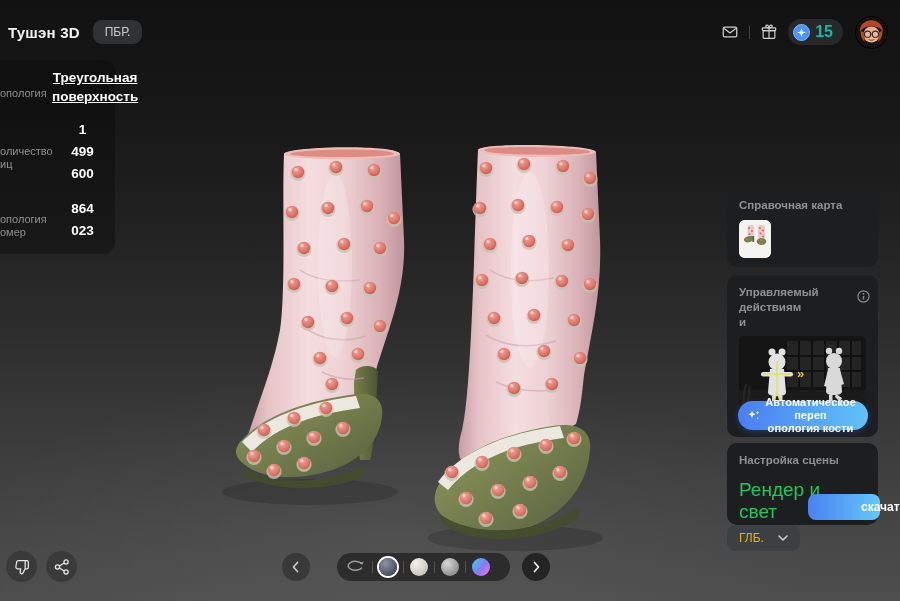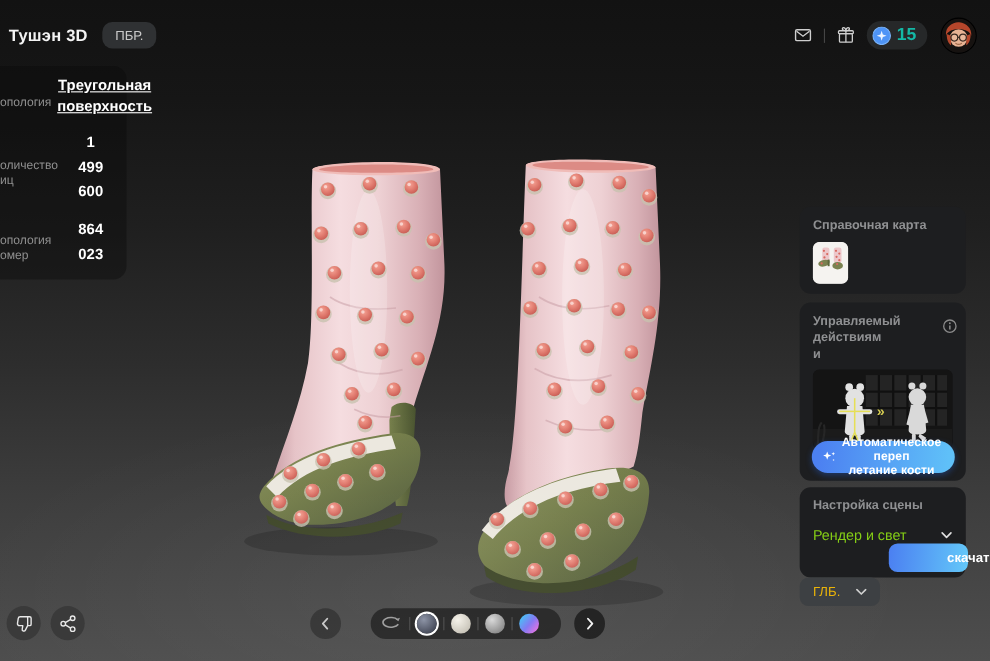--- a/index.html
+++ b/index.html
@@ -34,21 +34,21 @@
   .p-scene{top:443px;height:82px;}
   .p-title{color:#8f9092;font-size:11.5px;line-height:15px;white-space:pre-line;font-weight:bold;}
   .thumb{margin-top:7px;width:32px;height:38px;border-radius:6px;overflow:hidden;background:#f4f2ef;cursor:pointer;padding:0;border:none;}
   .rig-head{position:relative;padding-right:14px;}
   .rig-info{position:absolute;right:-4px;top:5px;cursor:pointer;background:none;border:none;padding:0;width:14px;height:14px;}
   .rig-img{margin-top:6px;width:127px;height:72px;border-radius:6px;overflow:hidden;background:#151515;}
   .autorig{position:absolute;left:11px;top:126px;width:130px;height:29px;border:none;border-radius:15px;
            background:linear-gradient(95deg,#4c80f1 5%,#5fc0f8 95%);color:#fff;cursor:pointer;
            display:flex;align-items:center;padding:0 8px 0 9px;box-shadow:0 2px 6px rgba(40,110,240,.35);}
   .autorig .lbl{flex:1;font-size:11px;line-height:13px;font-weight:700;text-align:center;white-space:pre-line;letter-spacing:.1px;}
-  .scene-row{margin-top:11px;display:flex;align-items:center;justify-content:space-between;color:#84cc16;font-size:13px;cursor:pointer;}
+  .scene-row{margin-top:11px;display:flex;align-items:center;justify-content:space-between;color:#22c55e;font-size:19px;cursor:pointer;}
   
   .glb-btn{position:absolute;left:727px;top:525px;width:73px;height:26px;background:#3d4043;border:none;border-radius:8px;
            color:#eab308;font-size:12px;display:flex;align-items:center;justify-content:space-between;padding:0 12px;box-sizing:border-box;cursor:pointer;z-index:4;}
   .dl-btn{position:absolute;left:808px;top:494px;width:72px;height:26px;border:none;border-radius:8px;
           background:linear-gradient(95deg,#4b7ff1,#63c8f9);color:#fff;font-size:12px;font-weight:600;
           display:flex;align-items:center;justify-content:space-between;gap:5px;cursor:pointer;z-index:4;padding-left:48px;}
   
   .circle-btn{position:absolute;width:28px;height:28px;border-radius:50%;background:rgba(34,34,34,.5);
               display:flex;align-items:center;justify-content:center;border:none;cursor:pointer;z-index:5;}
   .prev{left:282px;top:553px;}
@@ -470,21 +470,21 @@
         </g>
       </svg>
     </div>
     <button class="autorig">
       <svg width="14" height="14" viewBox="0 0 14 14" fill="#fff">
         <path d="M5 1.5 L6 4.2 L8.7 5.2 L6 6.2 L5 9 L4 6.2 L1.3 5.2 L4 4.2 Z"></path>
         <path d="M10.5 1.8 L11 3 L12.2 3.5 L11 4 L10.5 5.2 L10 4 L8.8 3.5 L10 3 Z"></path>
         <path d="M10.8 8 L11.1 8.9 L12 9.2 L11.1 9.5 L10.8 10.4 L10.5 9.5 L9.6 9.2 L10.5 8.9 Z"></path>
         </svg>
       <span class="lbl">Автоматическое переп
-летание кости</span>
+опология кости</span>
     </button>
   </div>
 
   <div class="panel p-scene">
     <div class="p-title">Настройка сцены</div>
     <div class="scene-row">
       <span>Рендер и свет</span>
       <svg width="11" height="7" viewBox="0 0 11 7" fill="none">
         <polyline points="1.5,1.5 5.5,5.5 9.5,1.5" stroke="#e0e0e0" stroke-width="1.5" stroke-linecap="round" stroke-linejoin="round"></polyline>
         </svg>

